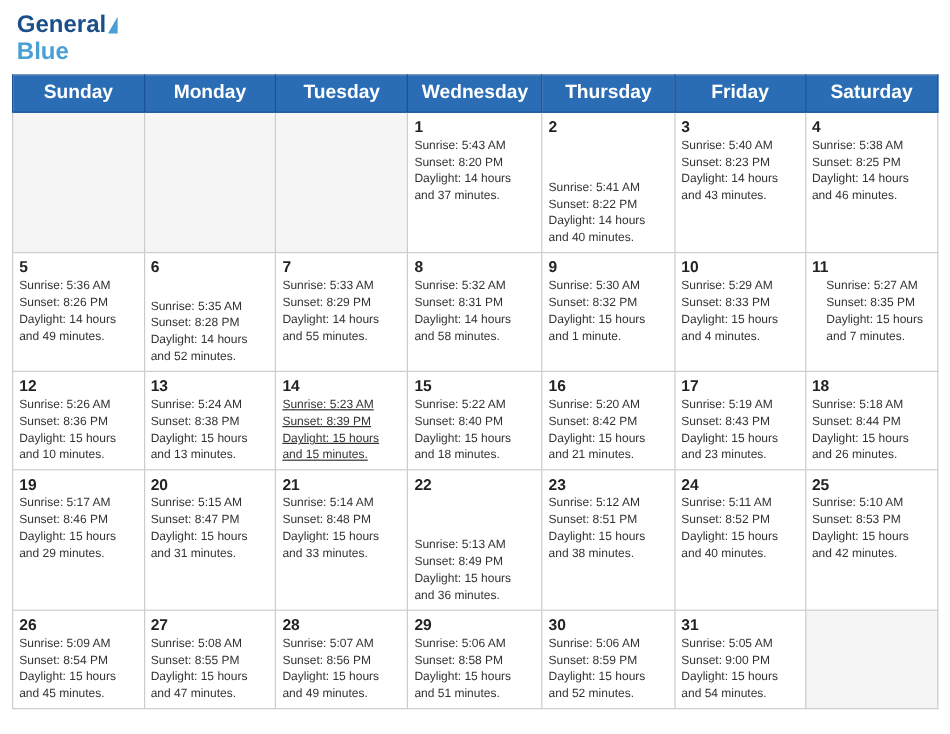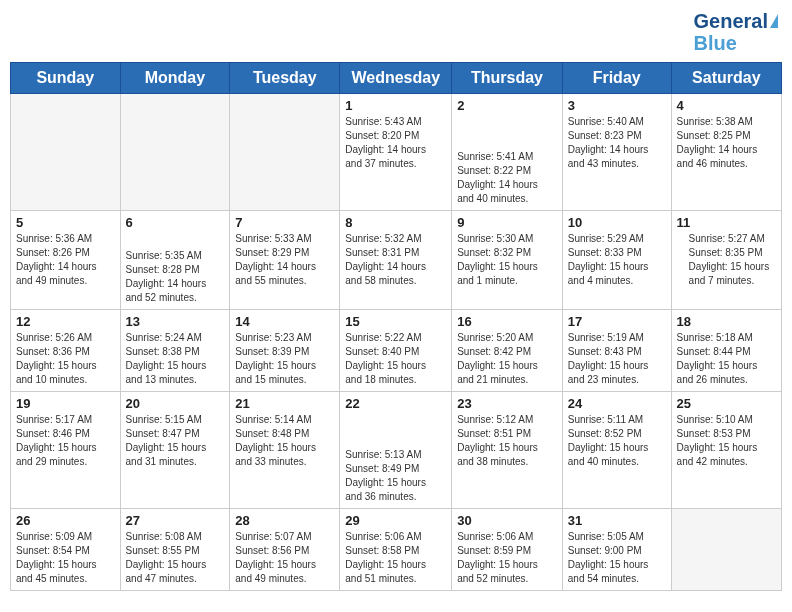--- a/index.html
+++ b/index.html
@@ -5,21 +5,21 @@
     * { box-sizing: border-box; margin: 0; padding: 0; }
     body {
       font-family: Arial, sans-serif;
       background: #fff;
       width: 792px;
       min-height: 612px;
       padding: 10px;
     }
     .header-area {
       display: flex;
-      justify-content: flex-end;
+      justify-content: flex-start;
       align-items: flex-start;
       margin-bottom: 8px;
       padding: 0 4px;
     }
     .logo {
       display: flex;
       flex-direction: column;
       align-items: flex-start;
     }
     .logo-text {
@@ -210,21 +210,21 @@
         </td>
         <td>
           <span class="day-number">13</span>
           <div class="day-info" style="white-space: pre-line;">Sunrise: 5:24 AM
 Sunset: 8:38 PM
 Daylight: 15 hours
 and 13 minutes.</div>
         </td>
         <td>
           <span class="day-number">14</span>
-          <div class="day-info" style="white-space: pre-line;">Sunrise: 5:23 AM
+          <div class="day-info" style="white-space: pre-line; text-decoration: underline;">Sunrise: 5:23 AM
 Sunset: 8:39 PM
 Daylight: 15 hours
 and 15 minutes.</div>
         </td>
         <td>
           <span class="day-number">15</span>
           <div class="day-info" style="white-space: pre-line;">Sunrise: 5:22 AM
 Sunset: 8:40 PM
 Daylight: 15 hours
 and 18 minutes.</div>

